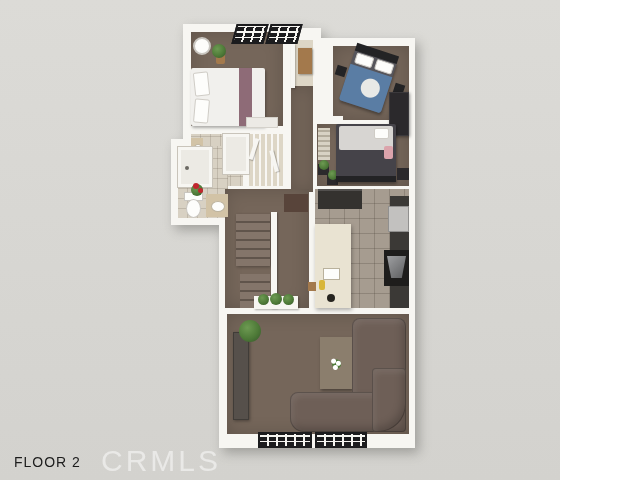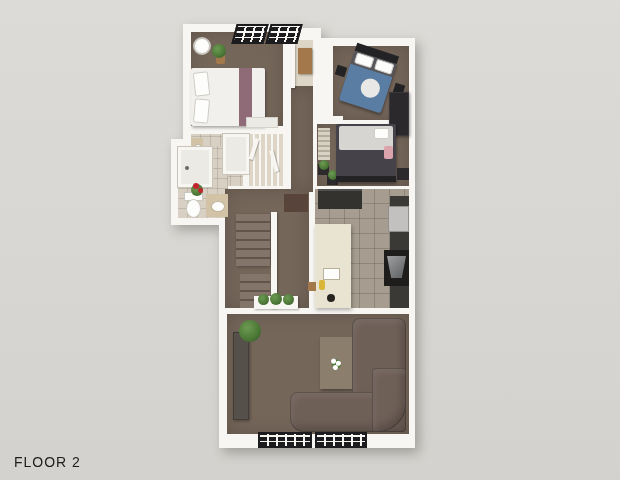--- a/index.html
+++ b/index.html
@@ -1,17 +1,17 @@
 <!DOCTYPE html>
 <html style="--bg: #dcdbd7; --bg2: #d3d2ce; --wall: #f7f6f2; --carpet: #75665a; --bath-tile: #d8d1c3; --closet-floor: #ddd6c6; --kitchen-tile: #a69c90; --island: #e9e3d2; --cabinet-dark: #34322f; --counter-dark: #3b3936; --steel: #c2c1bf; --stove: #1e1d1c; --hood: #9fa0a2; --sofa: #6e5f57; --console: #56504b; --table-wood: #8b7e6d; --bed-white: #f1f0ed; --mauve: #8e6b77; --headboard-dark: #232325; --duvet-blue: #5a7da4; --duvet-gray: #56555b; --bed-dark: #454349; --duvet-light: #d7d5d2; --pink: #dba3ab; --wardrobe: #2b292c; --wood: #a3794c; --plant: #4e7a38; --plant-dark: #34552a; --flower-red: #c1262e; --window-frame: #1c1c1e; --vanity: #d2c3a6; --rug: #58443a; --stair-light: #84756a; --stair-dark: #60544b; --watermark: rgba(255,255,255,0.5); --text: #1c1c1c;"><head>
 <meta charset="utf-8">
 <style>
   html,body{margin:0;padding:0;}
   .canvas{
-    position:relative;width:620px;height:480px;overflow:hidden;
+    position:relative;width:560px;height:480px;overflow:hidden;
     background:linear-gradient(180deg,var(--bg) 0%,var(--bg2) 100%);
     font-family:"Liberation Sans",sans-serif;
   }
   .abs{position:absolute;}
   .plan{position:absolute;left:0;top:0;width:640px;height:480px;
         filter:drop-shadow(4px 5px 6px rgba(95,95,90,.45));}
   .slab{position:absolute;background:var(--wall);}
   .floor{position:absolute;}
   .carpet{background:var(--carpet);box-shadow:inset 0 0 18px rgba(0,0,0,.18);}
   .tile{background:var(--bath-tile);
@@ -148,13 +148,14 @@
       <div style="position:absolute;left:10px;top:20px;width:12px;height:14px;background:radial-gradient(circle at 30% 30%,#fff 0 2px,transparent 3px),radial-gradient(circle at 70% 45%,#fff 0 2px,transparent 3px),radial-gradient(circle at 45% 75%,#fff 0 2px,transparent 3px),radial-gradient(circle at 55% 50%,var(--plant) 0 4px,transparent 5px);"></div>
     </div>
     <div class="abs sofa seamV" style="left:352px;top:318px;width:54px;height:84px;border-radius:8px 8px 4px 4px;"></div>
     <div class="abs sofa seamH" style="left:290px;top:392px;width:116px;height:40px;border-radius:8px 4px 4px 14px;"></div>
     <div class="abs sofa" style="left:372px;top:368px;width:34px;height:64px;border-radius:4px 4px 28px 4px;"></div>
     <div class="win" style="position:absolute;left:258px;top:432px;width:50px;height:12px;"></div>
     <div class="win" style="position:absolute;left:315px;top:432px;width:48px;height:12px;"></div>
   </div>
 
   <div class="label-floor">FLOOR 2</div>
+  <div class="watermark">CRMLS</div>
 </div>
 
 </body></html>

